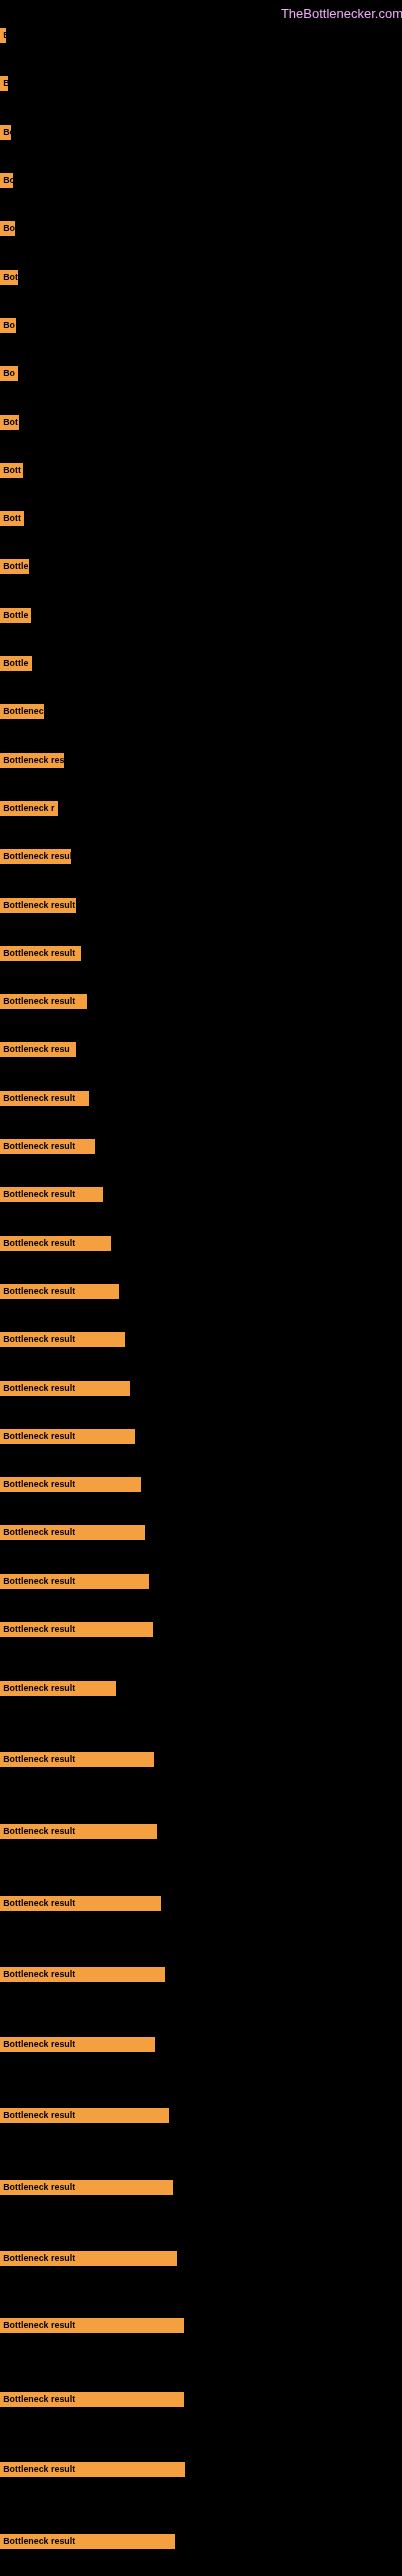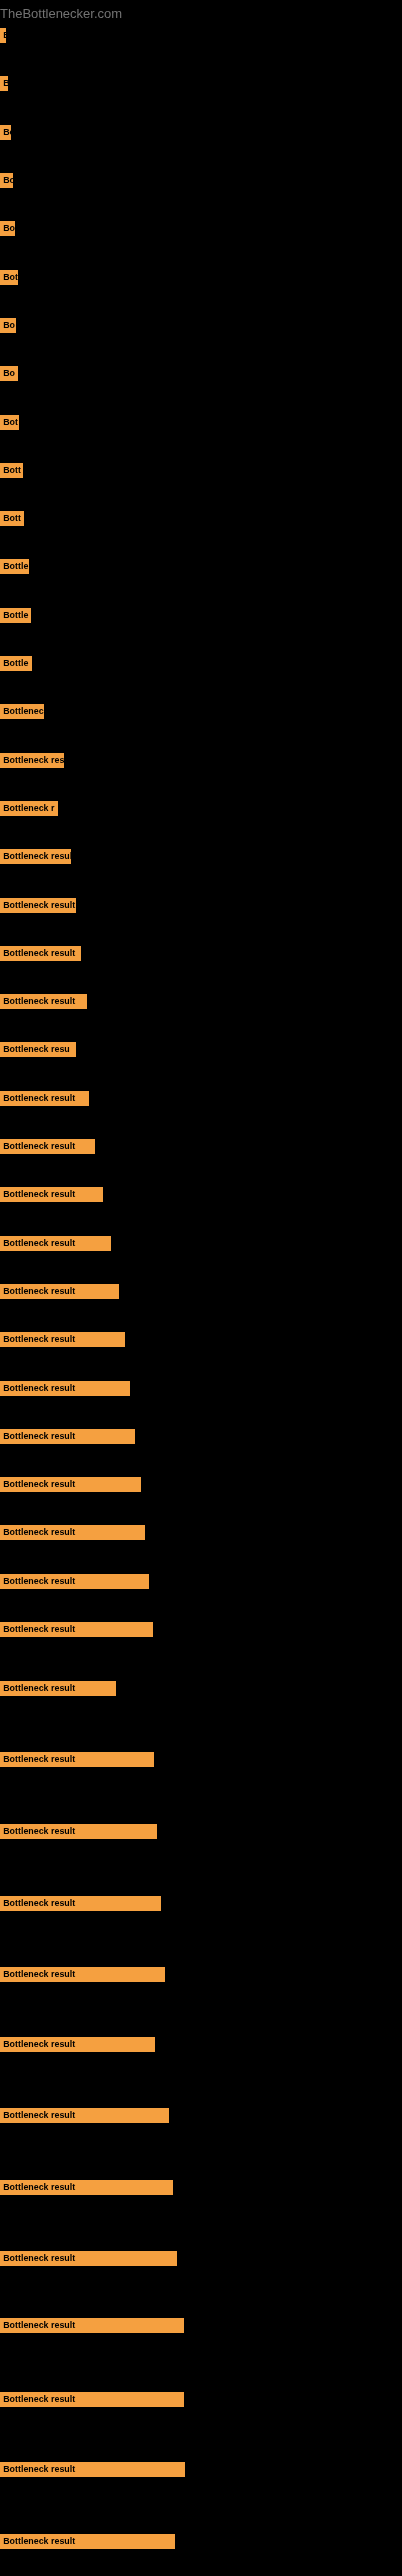--- a/index.html
+++ b/index.html
@@ -8,23 +8,23 @@
       box-sizing: border-box;
     }
     body {
       background-color: #000;
       width: 403px;
       min-height: 2576px;
       font-family: Arial, sans-serif;
       position: relative;
     }
     .site-title {
-      color: #737373;
+      color: #f0abfc;
       font-size: 13px;
-      text-align: left;
+      text-align: right;
       padding: 6.4px 0;
       position: absolute;
       top: 0;
       width: 100%;
     }
     .bar-container {
       position: absolute;
       left: 0;
       display: flex;
       align-items: center;

